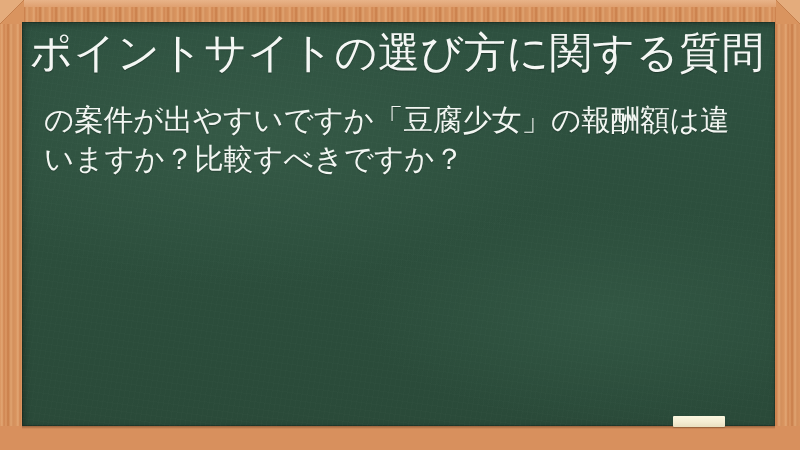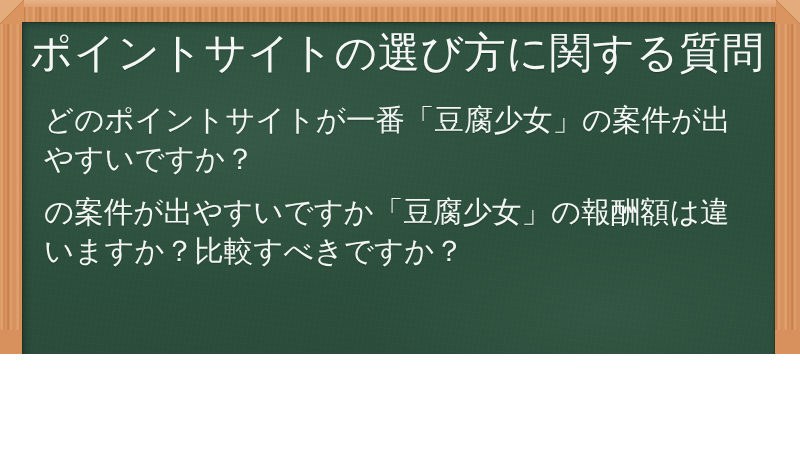--- a/index.html
+++ b/index.html
@@ -3,21 +3,21 @@
 <meta charset="utf-8">
 <style>
   html, body {
     margin: 0;
     padding: 0;
     background: #ffffff;
   }
   #slide {
     position: relative;
     width: 800px;
-    height: 354px;
+    height: 450px;
     overflow: hidden;
     font-family: "Liberation Sans", "DejaVu Sans", sans-serif;
     background: #d8905d;
   }
 
   
   .frame-wood {
     position: absolute;
     inset: 0;
     background:
@@ -155,21 +155,20 @@
   <div class="frame-ledge"></div>
 
   <div class="board"></div>
   <div class="board-shadow"></div>
 
   <div class="content">
 
     <div class="title">ポイントサイトの選び方に関する質問</div>
 
     <div class="qlist">
-      <div class="qitem"> どのポイントサイトが一番「豆腐少女」の案件が出やすいですか？</div>
       <div class="qitem">の案件が出やすいですか「豆腐少女」の報酬額は違いますか？比較すべきですか？</div>
     </div>
 
   </div>
 
   <div class="chalk"></div>
 
 </div>
 
 </body></html>

